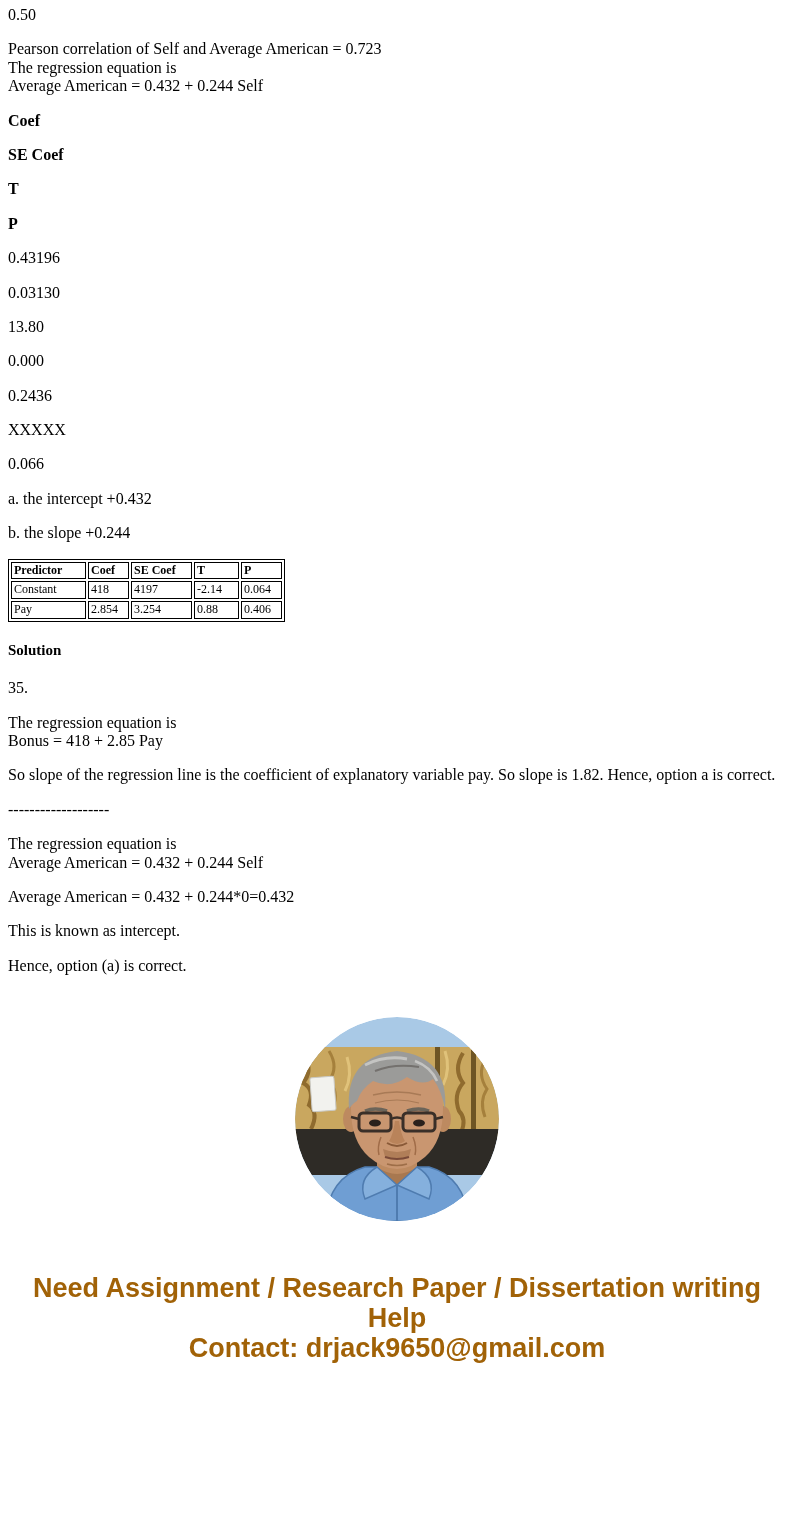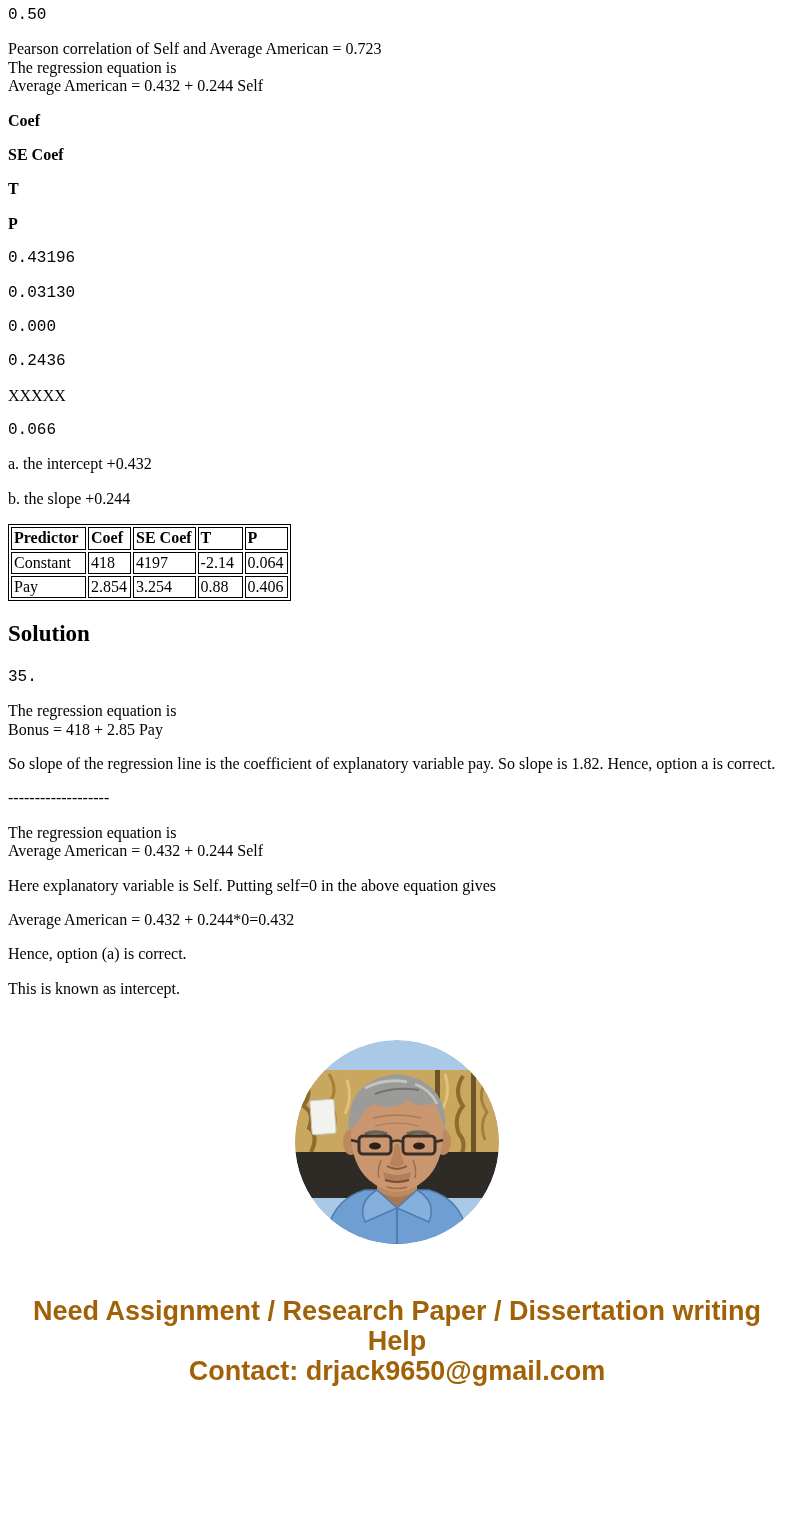--- a/index.html
+++ b/index.html
@@ -6,33 +6,33 @@
   body {
     width: 794px;
     color: #000000;
     font-family: "Liberation Serif", serif;
     font-size: 16px;
     line-height: 1.15;
   }
   .page { padding: 6px 8px 8px 8px; }
   .page p { margin: 16px 0; }
   .page > p:first-child { margin-top: 0; }
-  .num { font-family: Liberation Mono, monospace; }
+  .num { font-family: Liberation Serif, serif; }
   .bold { font-weight: bold; }
   h3.solution {
     font-family: "Liberation Serif", serif;
-    font-size: 23px;
+    font-size: 15px;
     font-weight: bold;
     margin: 20px 0;
   }
   table.stats {
     border-collapse: separate;
     border-spacing: 2px;
     border: 1px solid #000000;
-    font-size: 16px;
+    font-size: 12px;
     margin: 16px 0 18px 0;
   }
   table.stats th, table.stats td {
     border: 1px solid #000000;
     padding: 1px 3px 1px 2px;
     text-align: left;
     font-weight: normal;
     vertical-align: top;
     white-space: nowrap;
   }
@@ -73,20 +73,21 @@
     <span>Average American = 0.432 + 0.244 Self</span>
   </p>
 
   <p class="bold">Coef</p>
   <p class="bold">SE Coef</p>
   <p class="bold">T</p>
   <p class="bold">P</p>
 
   <p class="num">0.43196</p>
   <p class="num">0.03130</p>
+  <p class="num">13.80</p>
   <p class="num">0.000</p>
   <p class="num">0.2436</p>
   <p>XXXXX</p>
   <p class="num">0.066</p>
 
 
   <p>a. the intercept +0.432</p>
   <p>b. the slope +0.244</p>
 
   <table class="stats">
@@ -127,24 +128,23 @@
   <p>So slope of the regression line is the coefficient of explanatory variable pay. So slope is 1.82. Hence, option a is correct.</p>
 
   <p>-------------------</p>
 
 
   <p>
     <span>The regression equation is</span><br>
     <span>Average American = 0.432 + 0.244 Self</span>
   </p>
 
-  <p>Here explanatory variable is Self. Putting self=0 in the above equation gives</p>
   <p>Average American = 0.432 + 0.244*0=0.432</p>
+  <p>This is known as intercept.</p>
   <p>Hence, option (a) is correct.</p>
-  <p>This is known as intercept.</p>
 
   <div class="photo-wrap">
     <svg width="204" height="204" viewBox="0 0 204 204">
       <defs>
         <clipPath id="circ">
             <circle cx="102" cy="102" r="102"></circle>
           </clipPath>
       </defs>
       <g clip-path="url(#circ)">
 

